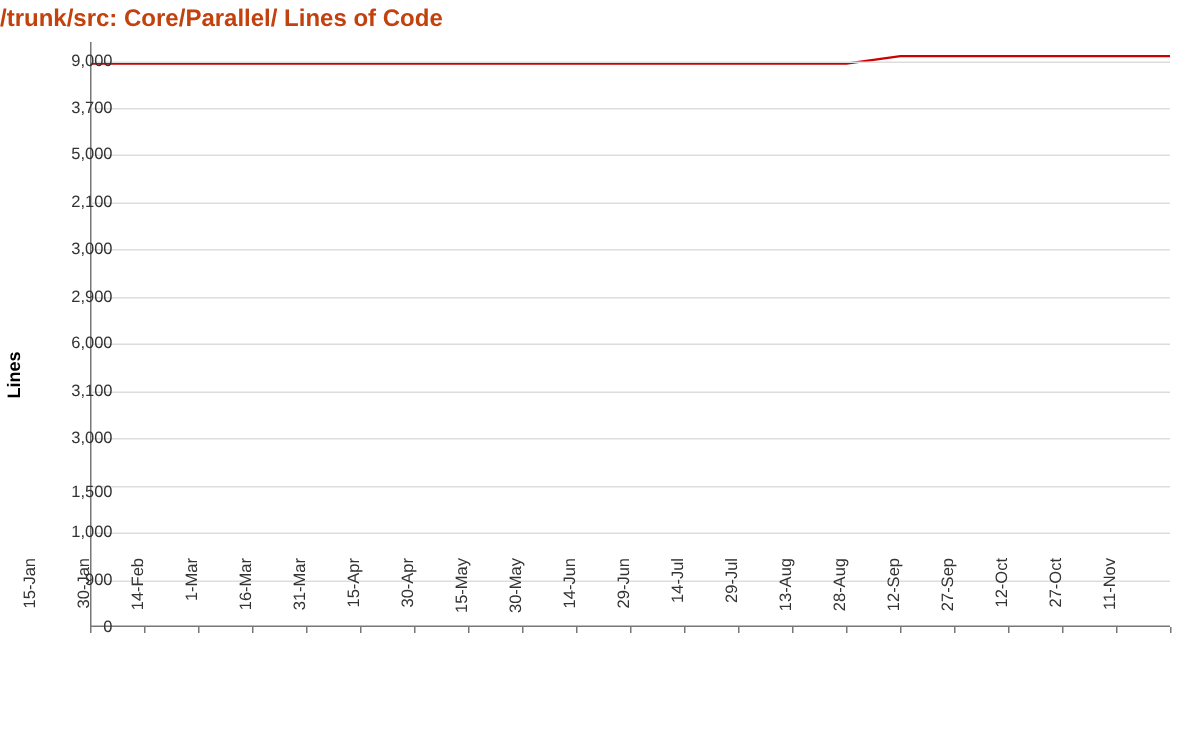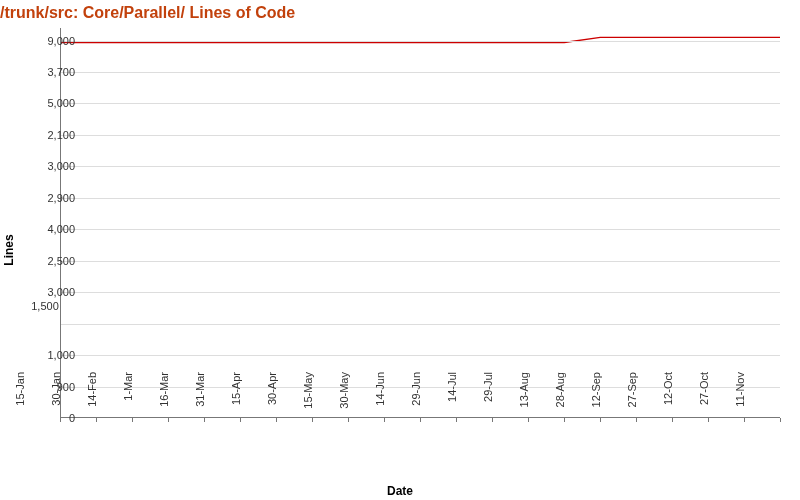--- a/index.html
+++ b/index.html
@@ -100,45 +100,44 @@
     height: 100%;
     overflow: visible;
   }
 </style>
 </head>
 <body>
 
 <div class="chart-container">
   <div class="title">/trunk/src: Core/Parallel/ Lines of Code</div>
   <div class="y-label">Lines</div>
-  <div class="x-label">Date</div>
   <div class="plot-area">
     <svg class="data-line" viewBox="0 0 720 390" preserveAspectRatio="none">
       <polyline id="series-0" fill="none" stroke-width="1.5" points="0.0,14.5 36.0,14.5 72.0,14.5 108.0,14.5 144.0,14.5 180.0,14.5 216.0,14.5 252.0,14.5 288.0,14.5 324.0,14.5 360.0,14.5 396.0,14.5 432.0,14.5 468.0,14.5 504.0,14.5 540.0,9.4 576.0,9.4 612.0,9.4 648.0,9.4 684.0,9.4 720.0,9.4" stroke="#cc0000"></polyline>
     </svg>
   <div class="gridline" style="top: 358.548px;"></div>
       <div class="gridline" style="top: 327.097px;"></div>
       <div class="gridline" style="top: 295.645px;"></div>
       <div class="gridline" style="top: 264.194px;"></div>
       <div class="gridline" style="top: 232.742px;"></div>
       <div class="gridline" style="top: 201.29px;"></div>
       <div class="gridline" style="top: 169.839px;"></div>
       <div class="gridline" style="top: 138.387px;"></div>
       <div class="gridline" style="top: 106.935px;"></div>
       <div class="gridline" style="top: 75.4839px;"></div>
       <div class="gridline" style="top: 44.0323px;"></div>
       <div class="gridline" style="top: 12.5806px;"></div>
     </div>
 <div class="y-tick" style="top: 418px;">0</div>
     <div class="y-tick" style="top: 386.548px;">900</div>
     <div class="y-tick" style="top: 355.097px;">1,000</div>
-    <div class="y-tick" style="top: 306px; text-align: center;">1,500</div>
+    <div class="y-tick" style="top: 328px;">1,500</div>
     <div class="y-tick" style="top: 292.194px;">3,000</div>
-    <div class="y-tick" style="top: 260.742px;">2,500</div>
-    <div class="y-tick" style="top: 229.29px;">4,000</div>
+    <div class="y-tick" style="top: 260.742px;">3,100</div>
+    <div class="y-tick" style="top: 229.29px;">6,000</div>
     <div class="y-tick" style="top: 197.839px;">2,900</div>
     <div class="y-tick" style="top: 166.387px;">3,000</div>
     <div class="y-tick" style="top: 134.935px;">2,100</div>
     <div class="y-tick" style="top: 103.484px;">5,000</div>
     <div class="y-tick" style="top: 72.0323px;">3,700</div>
     <div class="y-tick" style="top: 40.5806px;">9,000</div>
     <div class="x-tick-mark" style="left: 60px;"></div>
     <div class="x-tick" style="left: 64px;">15-Jan</div>
     <div class="x-tick-mark" style="left: 96px;"></div>
     <div class="x-tick" style="left: 100px;">30-Jan</div>

